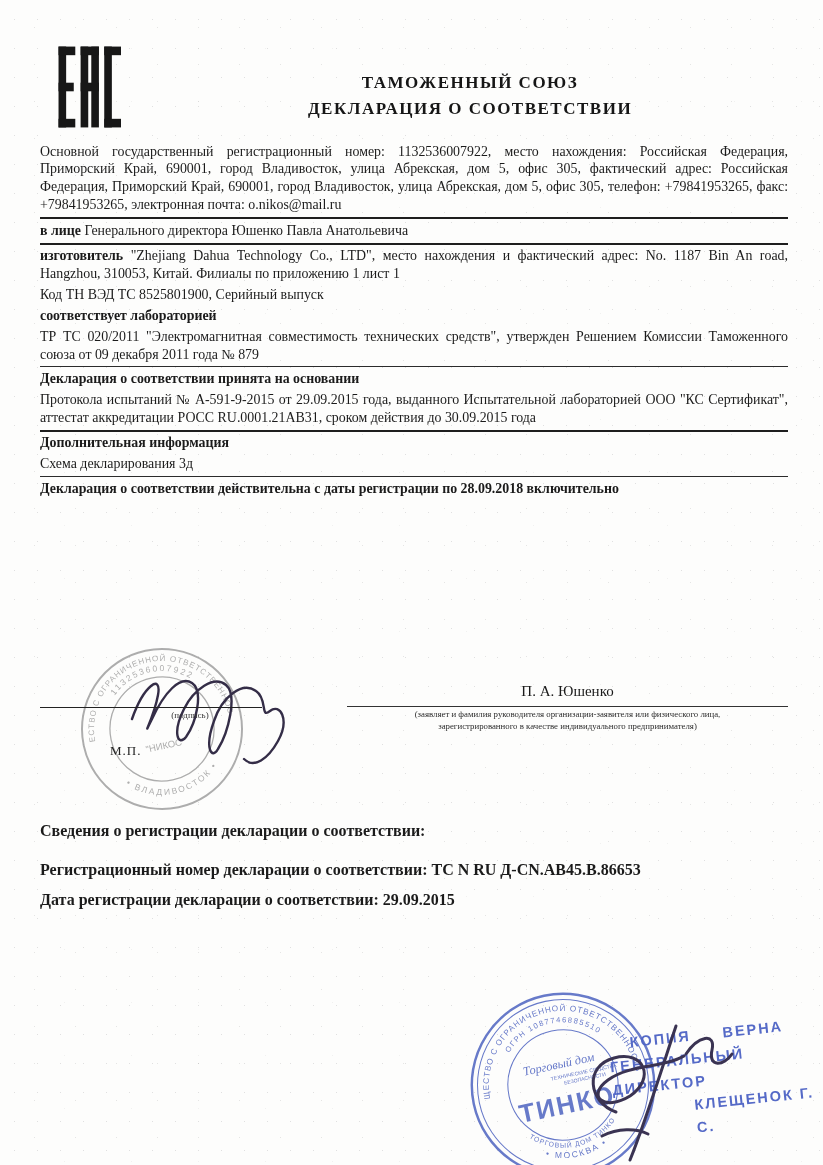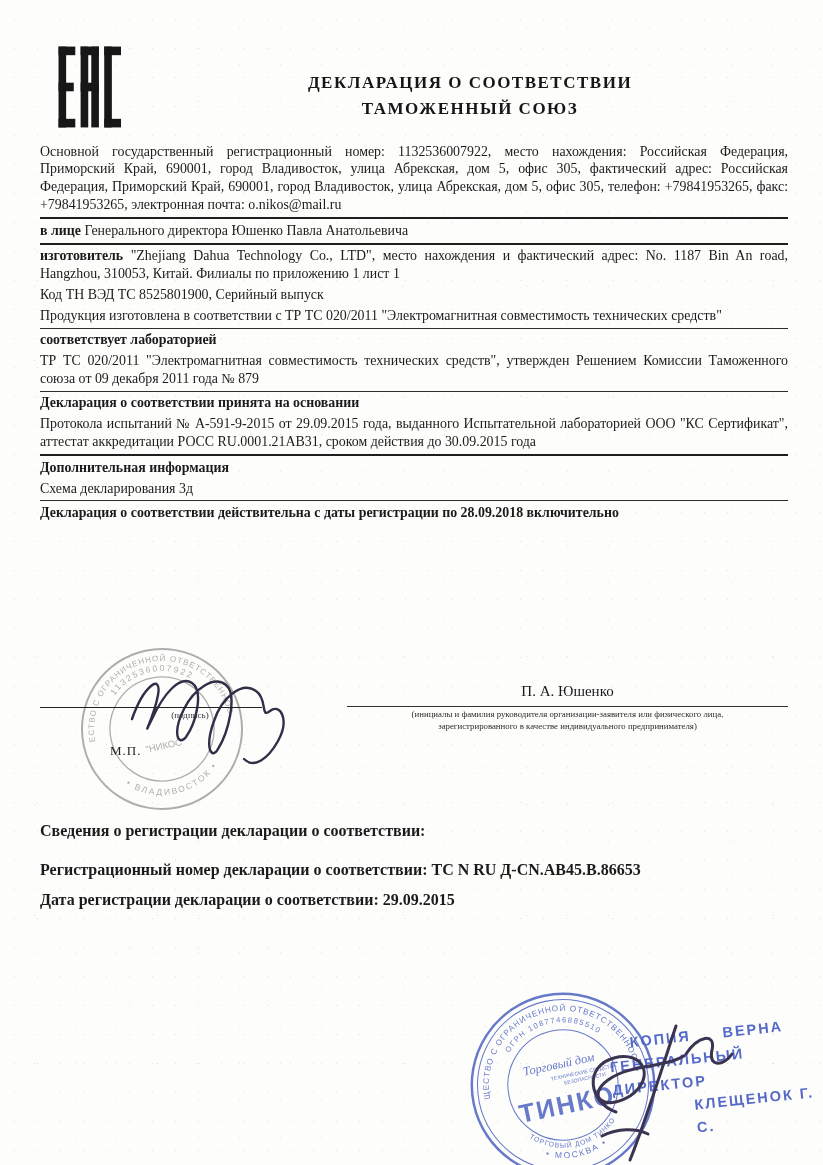--- a/index.html
+++ b/index.html
@@ -67,30 +67,29 @@
       <rect x="45" y="3" width="10" height="94"></rect>
       <rect x="31" y="3" width="24" height="10"></rect>
       <rect x="31" y="45" width="24" height="10"></rect>
       <rect x="62" y="3" width="10" height="94"></rect>
       <rect x="62" y="3" width="22" height="10"></rect>
       <rect x="62" y="87" width="22" height="10"></rect>
     </g>
   </svg>
 
   <div class="title">
+    <div>ТАМОЖЕННЫЙ СОЮЗ</div>
     <div>ДЕКЛАРАЦИЯ О СООТВЕТСТВИИ</div>
-    <div>ТАМОЖЕННЫЙ СОЮЗ</div>
   </div>
 
   <div class="docbody">
     <p class="row rule-thick"><span>Основной государственный регистрационный номер: 1132536007922, место нахождения: Российская Федерация, Приморский Край, 690001, город Владивосток, улица Абрекская,  дом 5, офис 305, фактический адрес: Российская Федерация, Приморский Край, 690001, город Владивосток, улица Абрекская,  дом 5, офис 305, телефон: +79841953265, факс:  +79841953265, электронная почта: o.nikos@mail.ru</span></p>
     <p class="row rule-thick"><span class="lead">в лице</span> <span>Генерального директора Юшенко Павла Анатольевича</span></p>
     <p class="row"><span class="lead">изготовитель</span> <span>"Zhejiang Dahua Technology Co., LTD", место нахождения и фактический адрес: No. 1187 Bin An road, Hangzhou,  310053, Китай. Филиалы по приложению 1 лист 1</span></p>
     <p class="row"><span>Код ТН ВЭД ТС 8525801900, Серийный выпуск</span></p>
-    <p class="row rule"><span>Продукция изготовлена в соответствии с ТР ТС 020/2011 "Электромагнитная совместимость технических средств"</span></p>
     <p class="row heading">соответствует лабораторией</p>
     <p class="row rule"><span>ТР ТС 020/2011 "Электромагнитная совместимость технических средств", утвержден Решением Комиссии Таможенного союза от 09 декабря 2011 года № 879</span></p>
     <p class="row heading">Декларация о соответствии принята на основании</p>
     <p class="row rule-thick"><span>Протокола испытаний № А-591-9-2015 от 29.09.2015 года, выданного Испытательной лабораторией ООО "КС Сертификат", аттестат аккредитации РОСС RU.0001.21АВ31, сроком действия до 30.09.2015 года</span></p>
     <p class="row heading">Дополнительная информация</p>
     <p class="row rule"><span>Схема декларирования 3д</span></p>
     <p class="row boldrow">Декларация о соответствии  действительна с даты регистрации по 28.09.2018 включительно</p>
   </div>
 
   <div class="sig">
@@ -117,21 +116,21 @@
       <path d="M14,62 C26,28 44,16 40,38 C36,60 22,86 34,62 C46,36 62,18 74,26 C86,34 78,66 68,80 C60,90 54,76 66,52 C76,32 96,18 108,28 C120,38 110,76 100,92 C94,103 86,92 96,64 C104,40 124,24 138,34 C150,42 142,62 152,54 C162,46 172,62 160,84 C150,102 136,112 126,102" fill="none" stroke="#342d47" stroke-width="2.4" stroke-linecap="round"></path>
     </svg>
 
     <div class="sign-line-left"></div>
     <div class="podpis">(подпись)</div>
     <div class="mp">М.П.</div>
 
     <div class="sig-right">
       <div class="sig-name">П. А. Юшенко</div>
       <div class="sig-caption">
-        <div>(инициалы и фамилия руководителя организации-заявителя или физического лица,</div>
+        <div>(заявляет и фамилия руководителя организации-заявителя или физического лица,</div>
         <div>зарегистрированного в качестве индивидуального предпринимателя)</div>
       </div>
     </div>
   </div>
 
   <div class="reg">
     <p class="reg-heading">Сведения о регистрации декларации о соответствии:</p>
     <p class="reg-number">Регистрационный номер декларации о соответствии: ТС N RU Д-CN.АВ45.В.86653</p>
     <p class="reg-date">Дата регистрации декларации о соответствии: 29.09.2015</p>
   </div>

